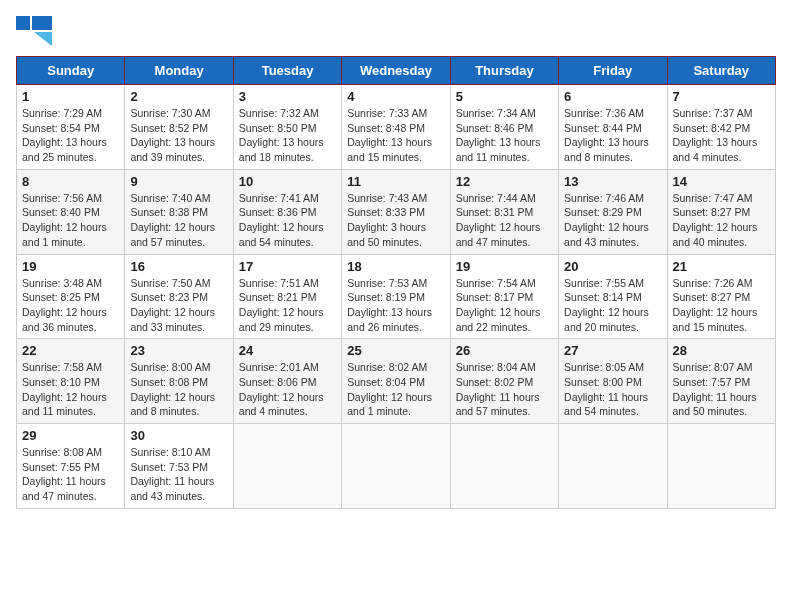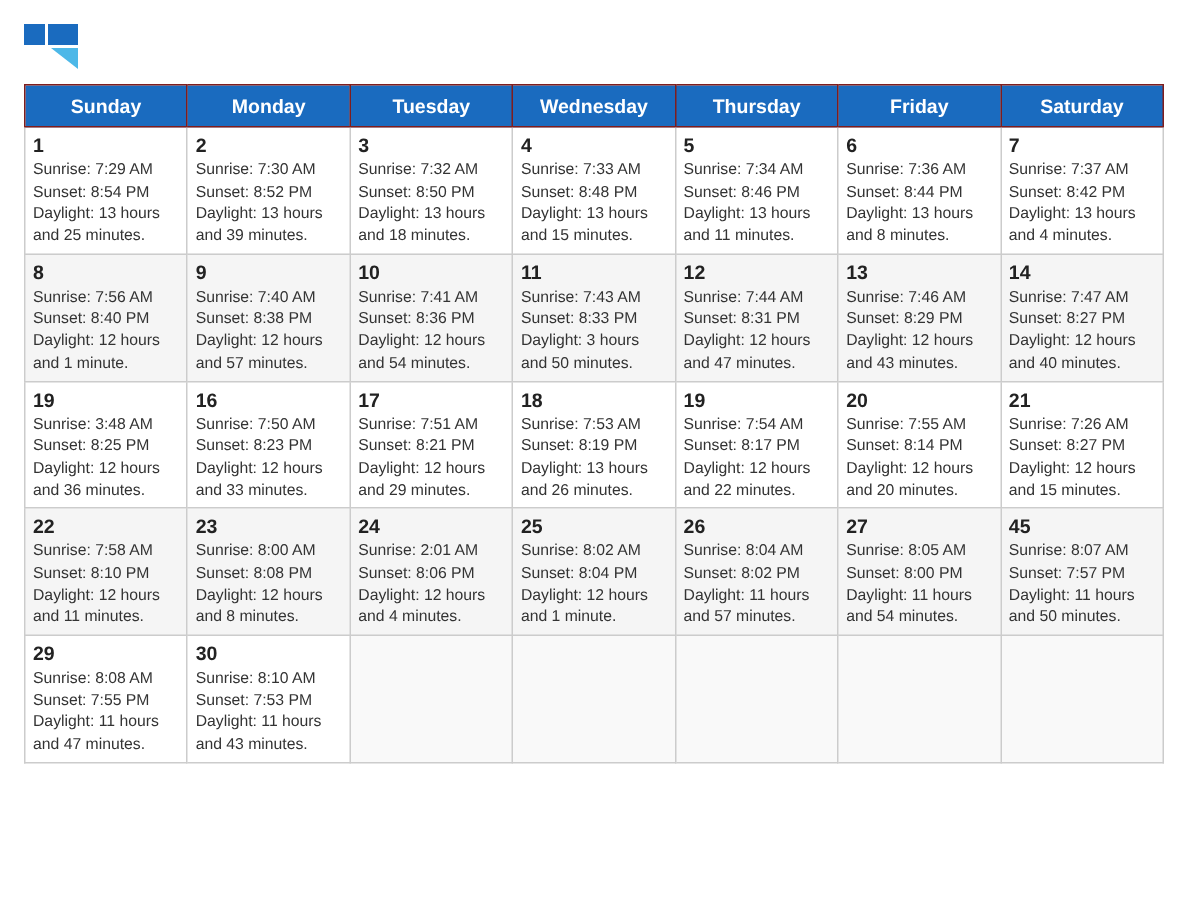--- a/index.html
+++ b/index.html
@@ -338,21 +338,21 @@
       </td>
         <td>
         <span class="day-num">27</span>
         <div class="day-info">
           <span>Sunrise: 8:05 AM</span><br>
           <span>Sunset: 8:00 PM</span><br>
           <span>Daylight: 11 hours and 54 minutes.</span>
         </div>
       </td>
         <td>
-        <span class="day-num">45</span>
+        <span class="day-num">28</span>
         <div class="day-info">
           <span>Sunrise: 8:07 AM</span><br>
           <span>Sunset: 7:57 PM</span><br>
           <span>Daylight: 11 hours and 50 minutes.</span>
         </div>
       </td>
       </tr>
       <tr>
         <td>
         <span class="day-num">29</span>

